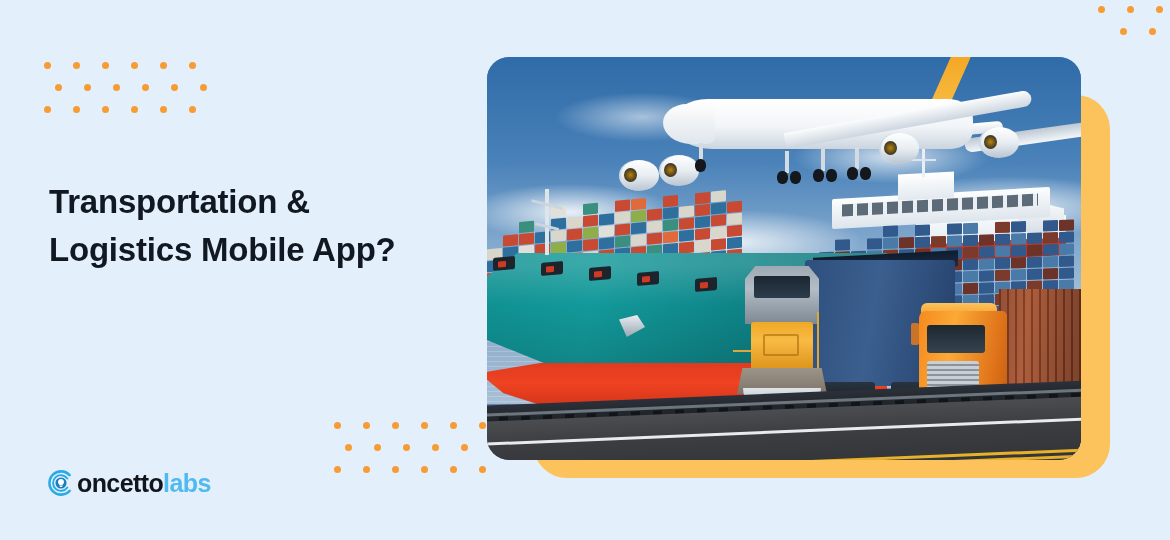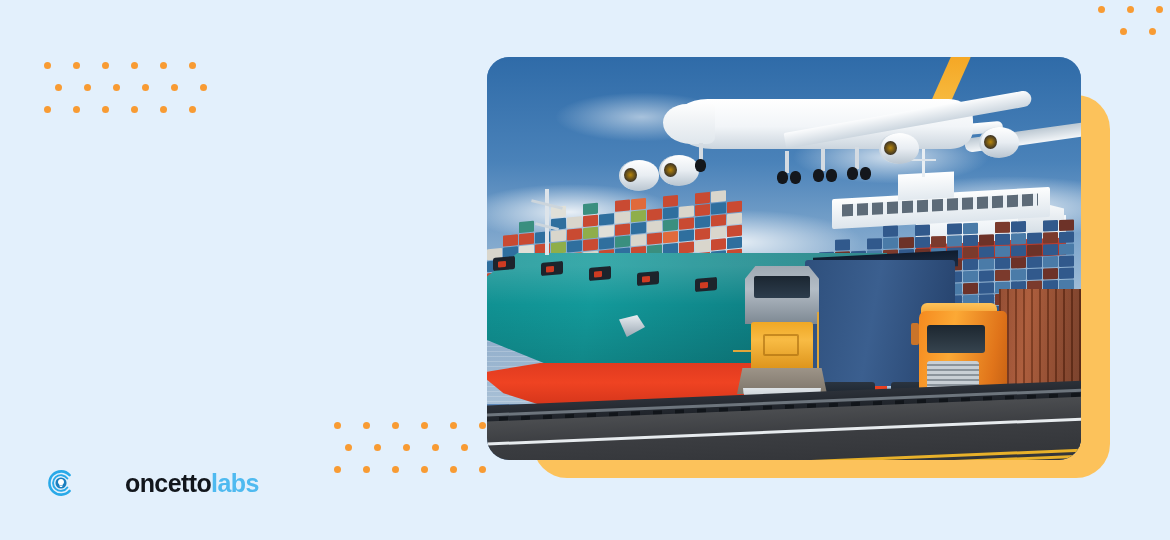--- a/index.html
+++ b/index.html
@@ -54,21 +54,21 @@
     color: #111821;
     line-height: 1.45;
     letter-spacing: -.2px;
   }
   #headline .hl-line { display: block; }
 
   
   #logo {
     position: absolute;
     left: 46px; top: 468px;
-    display: flex; align-items: center; gap: 48px;
+    display: flex; align-items: center;
   }
   #logo-mark { width: 30px; height: 30px; margin-right: 1px; }
   #logo-text {
     font-size: 25px; font-weight: 700;
     letter-spacing: -.6px;
     line-height: 1;
   }
   #logo-text .lt-dark { color: #12161c; }
   #logo-text .lt-blue { color: #4fbaf0; }
 
@@ -496,20 +496,24 @@
         <span class="dot" style="background: rgb(248, 155, 51);"></span>
         <span class="dot" style="background: rgb(248, 155, 51);"></span>
       </div>
       <div class="dotrow offset">
         <span class="dot" style="background: rgb(248, 155, 51);"></span>
         <span class="dot" style="background: rgb(248, 155, 51);"></span>
       </div>
     </div>
 
   <div id="text-block">
+    <h1 id="headline">
+      <span class="hl-line">Transportation &amp;</span>
+      <span class="hl-line">Logistics Mobile App?</span>
+    </h1>
   </div>
 
   <div id="logo">
     <span id="logo-mark">
       <svg viewBox="0 0 40 40" width="30" height="30">
         <path d="M31.5 9.5 A15.5 15.5 0 1 0 31.5 30.5" fill="none" stroke="#29a9e8" stroke-width="3.4" stroke-linecap="round"></path>
         <path d="M28.5 14 A10.5 10.5 0 1 0 28.5 26" fill="none" stroke="#29a9e8" stroke-width="2.6" stroke-linecap="round"></path>
         <circle cx="20" cy="20" r="7.4" fill="#1b7fbf"></circle>
         <path d="M20 14.6a4 4 0 0 0-2.3 7.3v1.5h4.6v-1.5A4 4 0 0 0 20 14.6z" fill="#ffffff"></path>
         <rect x="18.2" y="24.1" width="3.6" height="1.2" rx="0.5" fill="#ffffff"></rect>

